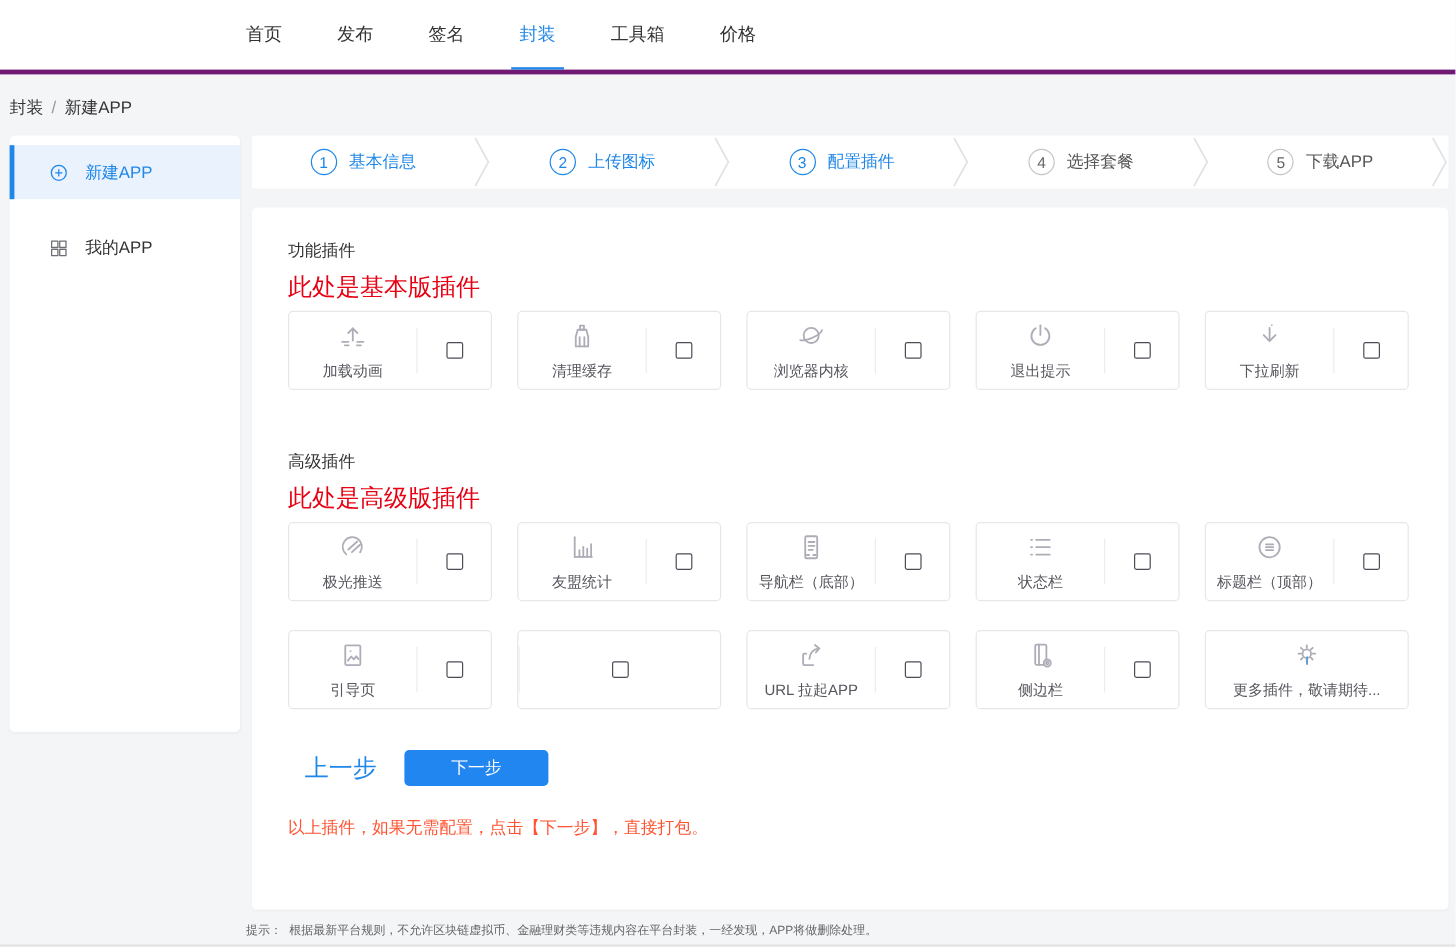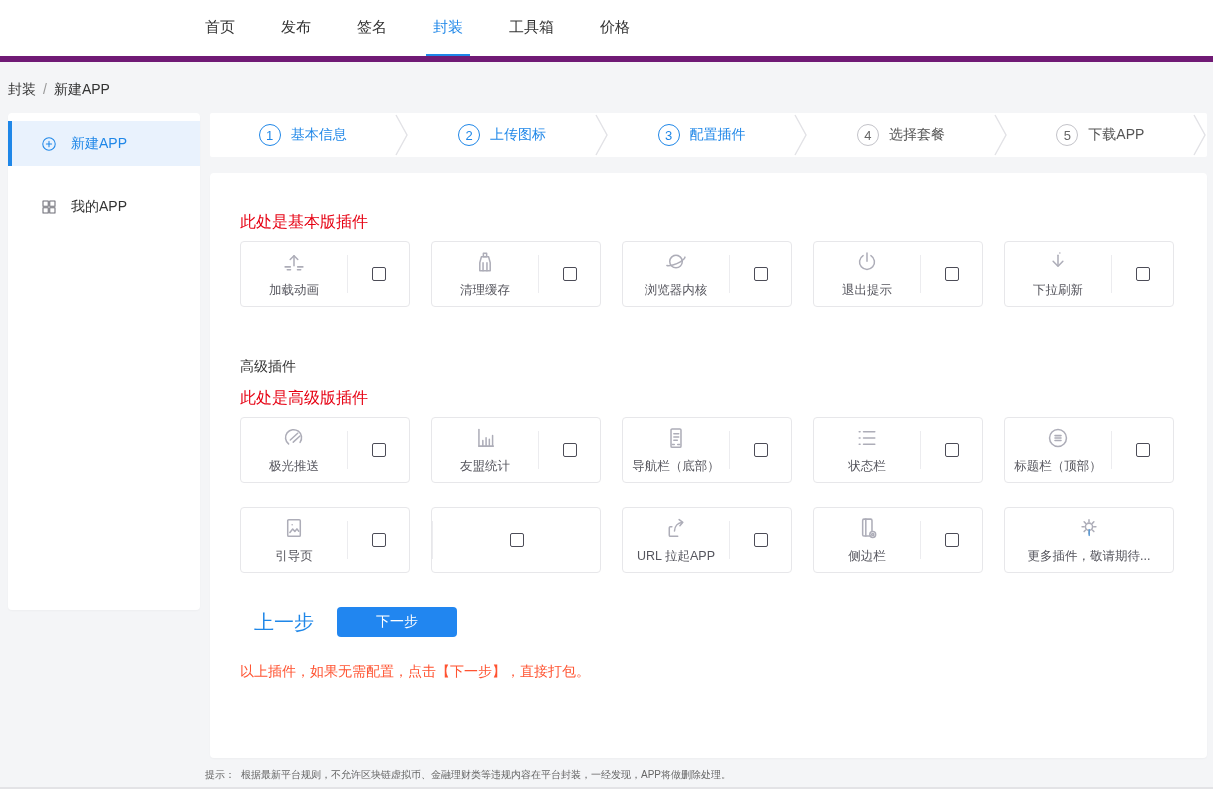--- a/index.html
+++ b/index.html
@@ -8,21 +8,21 @@
     --warn-orange:#ff5331;
     --icon-gray:#adadb8;
   }
   *{box-sizing:border-box;margin:0;padding:0}
   html,body{width:1213px;height:789px;overflow:hidden}
   body{
     font-family:"Liberation Sans","DejaVu Sans",sans-serif;
     background:#f4f5f7;color:#333;position:relative;
   }
   
-  .topnav{height:62px;background:#fff;border-bottom:6px solid #701a75;
+  .topnav{height:62px;background:#fff;border-bottom:4px solid #701a75;
     display:flex;align-items:stretch;padding-left:198px;gap:32px}
   .nav-item{display:flex;align-items:center;font-size:15px;color:#333;
     padding:0 7px;border-bottom:2px solid transparent;cursor:pointer}
   .nav-item.active{color:var(--accent);border-bottom-color:var(--accent)}
   
   .breadcrumb{padding:19px 0 14px 8px;font-size:14px;color:#333}
   .breadcrumb .sep{color:#999;margin:0 7px}
   
   .content-row{display:flex;align-items:flex-start;padding-left:8px}
   .sidebar{width:192px;background:#fff;border-radius:4px;height:497px;
@@ -42,21 +42,21 @@
   .step .num{width:22px;height:22px;border:1px solid #c3c3c9;border-radius:50%;
     display:flex;align-items:center;justify-content:center;font-size:13px;color:#666}
   .step{color:#555}
   .step.active{color:var(--accent)}
   .step.active .num{border-color:var(--accent);color:var(--accent)}
   .chev{flex:none;display:flex;align-items:center}
   
   .panel{background:#fff;border-radius:4px;margin-top:16px;height:585px;
     padding:26px 30px;box-shadow:0 1px 2px rgba(0,0,0,.03)}
   .sec-title{font-size:14px;color:#333;line-height:18px}
-  .sec-note{margin-top:12px;font-size:16px;line-height:22px;color:var(--note-red)}
+  .sec-note{margin-top:12px;font-size:20px;line-height:22px;color:var(--note-red)}
   .cards{margin-top:8px;display:flex;flex-wrap:wrap;column-gap:21px;row-gap:24px}
   .plug-section + .plug-section{margin-top:50px}
   .card{width:170px;height:66px;border:1px solid #e7e7ea;border-radius:4px;
     background:#fff;display:flex;align-items:center;cursor:pointer}
   .card-main{width:106px;display:flex;flex-direction:column;align-items:center;
     justify-content:center;gap:3px}
   .card.no-check .card-main{width:100%;padding:0 6px}
   .card-label{font-size:12.5px;color:#56565e;white-space:nowrap;overflow:hidden;
     text-overflow:ellipsis;max-width:100%}
   .card-divider{width:1px;height:38px;background:#ececef;flex:none}
@@ -156,20 +156,21 @@
         <span class="chev">
           <svg width="14" height="44" viewBox="0 0 14 44" fill="none">
             <polyline points="1,2 12,22 1,42" stroke="#e2e2e6" stroke-width="1.4"></polyline>
           </svg>
         </span>
       </div>
 
     <div class="panel">
       <div>
           <section class="plug-section">
+            <div class="sec-title">功能插件</div>
             <div class="sec-note">此处是基本版插件</div>
             <div class="cards">
               <div class="card">
                 <div class="card-main">
                   <span class="icon"><svg viewBox="0 0 24 24" fill="none" stroke-width="1.4" stroke-linecap="round" stroke-linejoin="round">
                       <path d="M12 15.5V6.2"></path>
                       <path d="M8.5 9.7L12 6.2l3.5 3.5"></path>
                       <path d="M3.8 16.5h4.8M15.4 16.5h4.8"></path>
                       <path d="M5.8 19.2h3M15.2 19.2h3"></path>
                     </svg></span>

